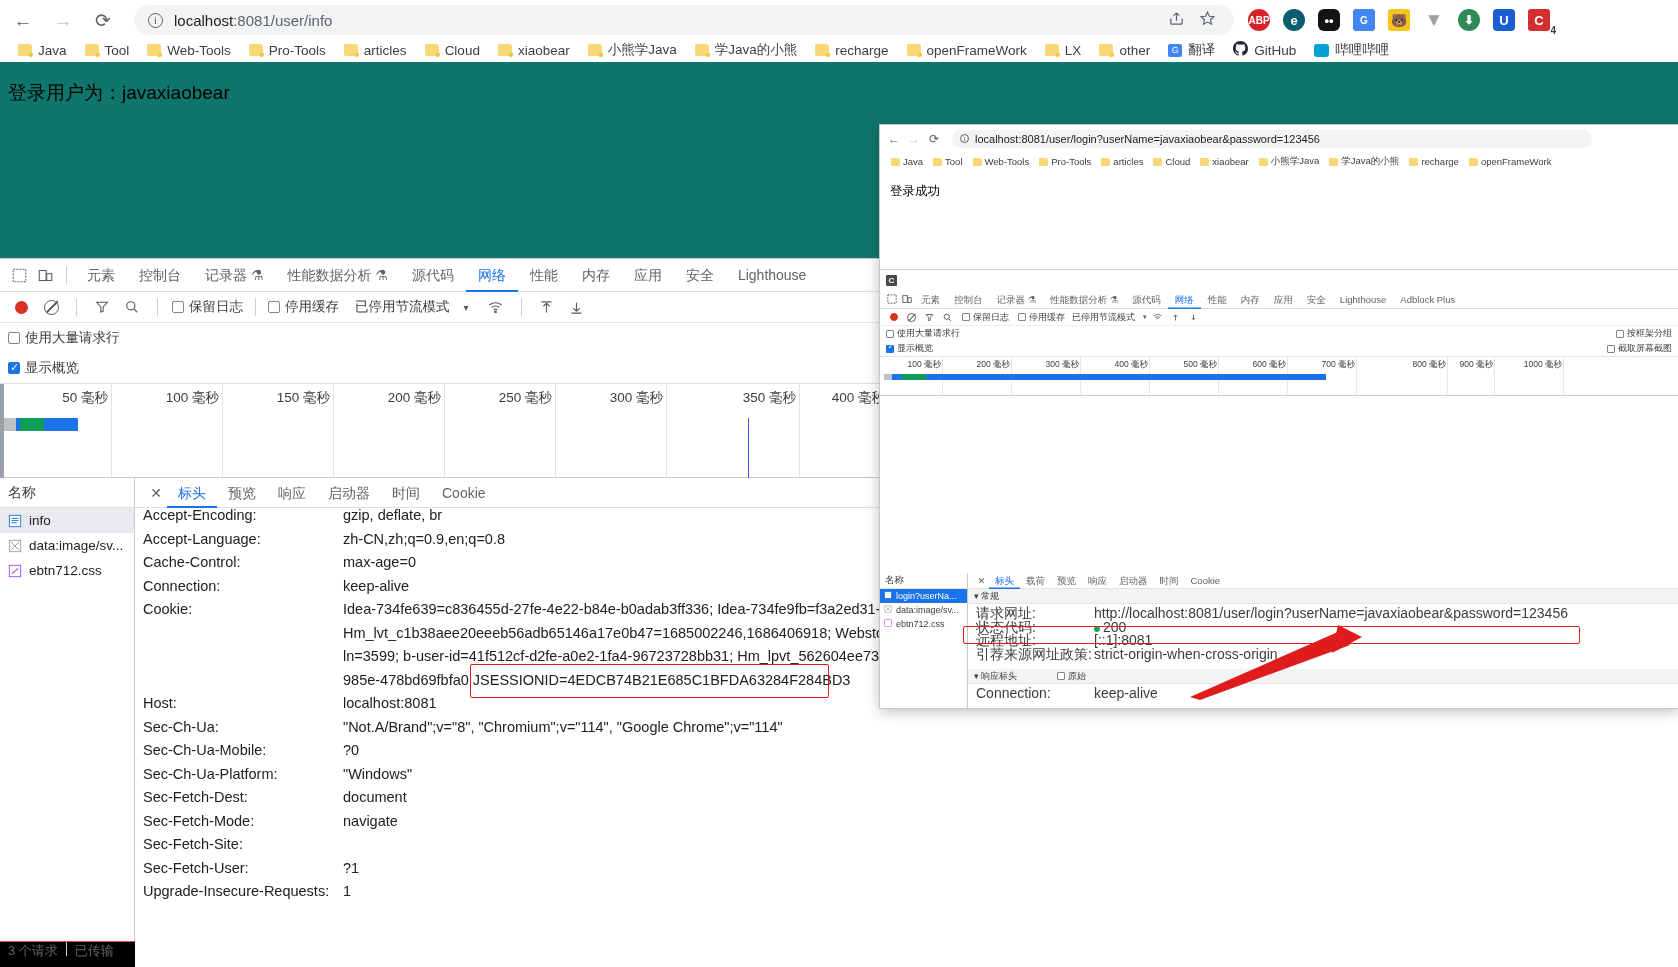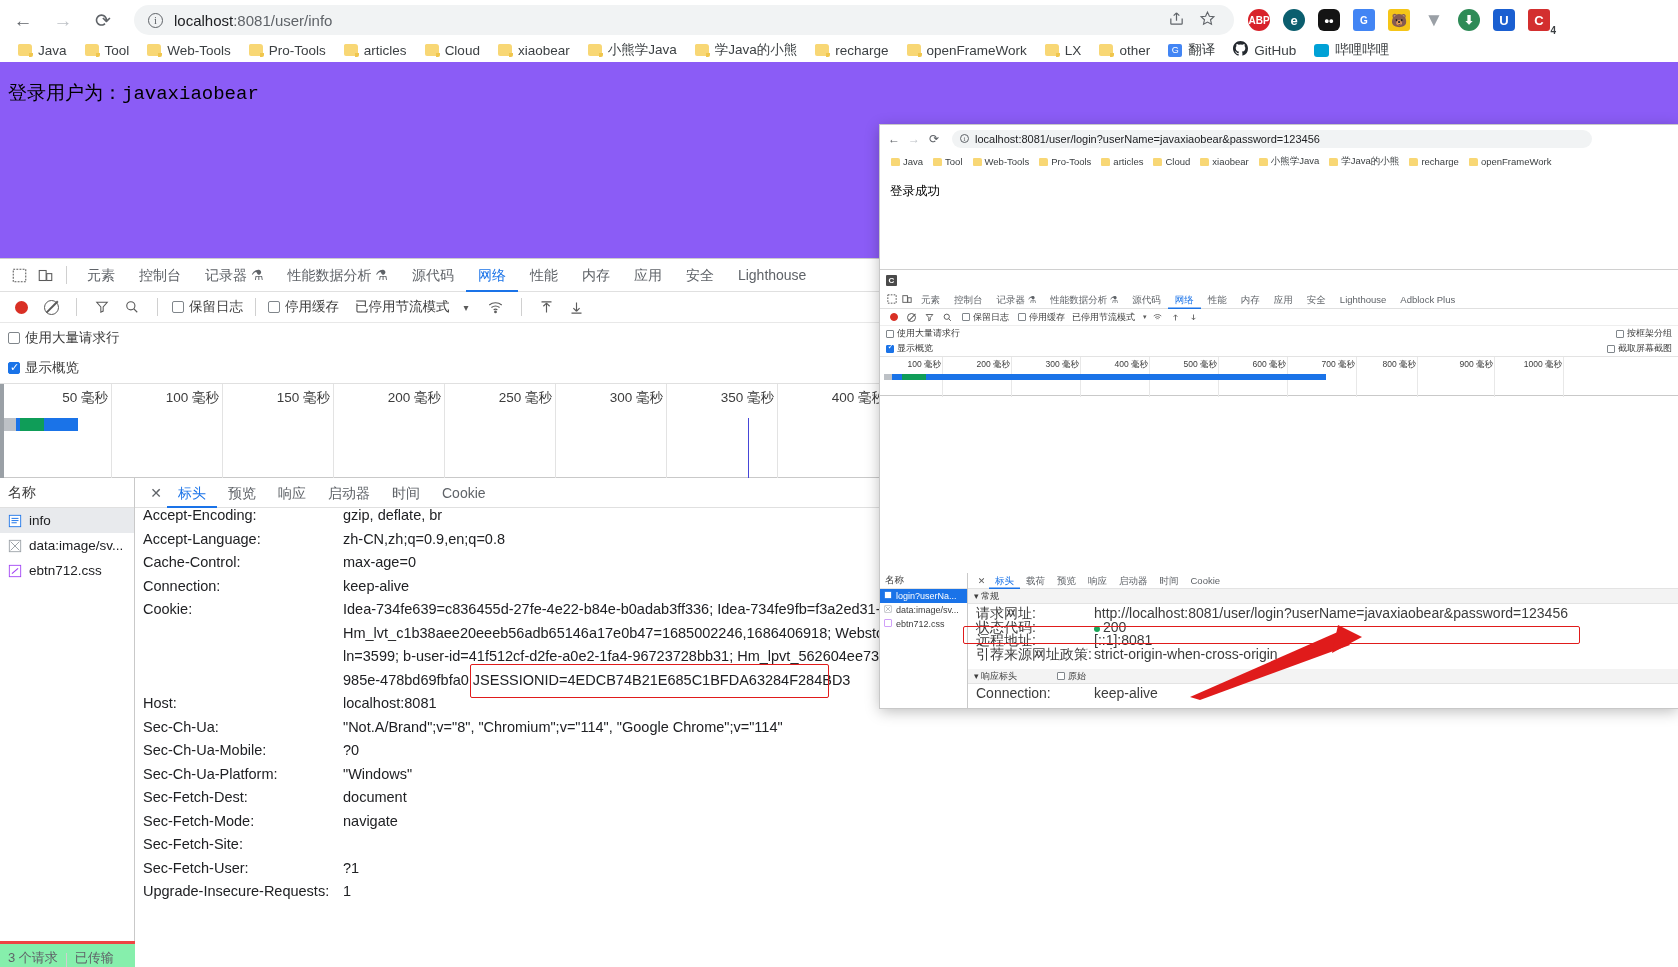--- a/index.html
+++ b/index.html
@@ -30,21 +30,21 @@
          font-size:10px; font-weight:bold; color:#fff; position:relative; }
 
   
   .bm-row { position:absolute; left:0; top:38px; width:1678px; height:24px; display:flex; align-items:center;
             font-size:13.5px; color:#3c4043; padding-left:10px; gap:2px; }
   .bm { display:flex; align-items:center; gap:6px; padding:3px 8px; border-radius:4px; white-space:nowrap; }
   .folder-ico { width:14px; height:12px; background:#f8d775; border-radius:1.5px 3px 2px 2px; position:relative; flex:none; }
   .folder-ico:after { content:""; position:absolute; right:-1px; bottom:-1px; width:4px; height:4px;
                       background:#f0c64d; border-radius:0 0 2px 0; }
 
-  .page-body { position:absolute; left:0; top:62px; width:1678px; height:196px; background:#8b5cf6;font-family:Liberation Mono, monospace; }
+  .page-body { position:absolute; left:0; top:62px; width:1678px; height:196px; background:#0f766e; }
   .login-user { position:absolute; left:8px; top:18px; font-size:19px; color:#000; }
 
   
   .devtools { position:absolute; left:0; top:258px; width:1678px; height:709px;
               background:#ffffff; border-top:1px solid #cdcdcd; font-size:13px; color:#3c3c3c; }
   .dt-tabs { height:33px; display:flex; align-items:center; border-bottom:1px solid #e0e0e0; padding-left:6px; gap:0; }
   .dt-iconbtn { width:26px; height:26px; display:flex; align-items:center; justify-content:center; color:#5a5a5a; }
   .dt-sep { width:1px; height:18px; background:#d0d0d0; margin:0 8px; }
   .dt-tab { padding:0 12px; height:33px; line-height:33px; font-size:14px; color:#5f6368; white-space:nowrap; }
   .dt-tab.active { color:#1a73e8; box-shadow: inset 0 -2px 0 #1a73e8; }
@@ -85,22 +85,22 @@
   .det-tab.active { color:#1a73e8; box-shadow:inset 0 -2px 0 #1a73e8; }
   .det-close { width:22px; display:flex; align-items:center; justify-content:center; color:#5f6368; font-size:14px; }
 
   .hdr-rows { position:absolute; left:0; right:0; top:30px; bottom:0; overflow:hidden; padding-top:2px; }
   .hrow { display:flex; font-size:14.5px; line-height:23.5px; color:#202124; padding-left:8px; }
   .hk { width:200px; flex:none; color:#202124; }
   .hv { flex:1; word-break:break-all; }
 
   .redbox-outer { position:absolute; border:1.6px solid #e01b1b; border-radius:2px; pointer-events:none; }
 
-  .statusbar { position:absolute; left:0; bottom:0; width:135px; height:26px; border-top:3px solid #ef4444;
-               background:#86efac; display:flex; align-items:flex-end; font-size:13px; color:#5f6368; }
+  .statusbar { position:absolute; left:0; bottom:0; width:135px; height:26px; border-top:1px solid #ef4444;
+               background:#000000; display:flex; align-items:flex-start; font-size:13px; color:#5f6368; }
   .sb-seg { padding:0 8px; }
   .sb-div { width:1px; height:14px; background:#d0d0d0; }
 
   
   .inner-win { position:absolute; left:880px; top:125px; width:798px; height:583px;
                background:#fff; box-shadow:0 0 0 1px #c8c8c8, 0 3px 14px rgba(0,0,0,.28); overflow:hidden; }
   .iw-nav { height:27px; display:flex; align-items:center; padding-left:4px; background:#fff; }
   .iw-btn { width:20px; height:20px; display:flex; align-items:center; justify-content:center; color:#5f6368; font-size:12px; }
   .iw-omni { margin-left:8px; height:18px; flex:0 0 640px; background:#f1f3f4; border-radius:10px; display:flex;
              align-items:center; padding:0 8px; font-size:11px; color:#202124; }
@@ -369,21 +369,21 @@
       </div>
     <div class="ov-tick" style="left:444px;">
         <span>200 毫秒</span>
       </div>
     <div class="ov-tick" style="left:555px;">
         <span>250 毫秒</span>
       </div>
     <div class="ov-tick" style="left:666px;">
         <span>300 毫秒</span>
       </div>
-    <div class="ov-tick" style="left:777px;">
+    <div class="ov-tick" style="left:799px;">
         <span>350 毫秒</span>
       </div>
     <div class="ov-tick" style="left:888px;">
         <span>400 毫秒</span>
       </div>
     <div class="ov-bar">
       <span style="width:4px;background:#9aa0a6;display:block;"></span>
       <span style="width:12px;background:#bdc1c6;display:block;"></span>
       <span style="width:4px;background:#1a73e8;display:block;"></span>
       <span style="width:24px;background:#0f9d58;display:block;"></span>
@@ -678,21 +678,21 @@
         </div>
       <div class="iw-ov-tick" style="left:338px;text-align:center;">
           <span>500 毫秒</span>
         </div>
       <div class="iw-ov-tick" style="left:407px;">
           <span>600 毫秒</span>
         </div>
       <div class="iw-ov-tick" style="left:476px;">
           <span>700 毫秒</span>
         </div>
-      <div class="iw-ov-tick" style="left:537px;text-align:right;">
+      <div class="iw-ov-tick" style="left:567px;text-align:right;">
           <span>800 毫秒</span>
         </div>
       <div class="iw-ov-tick" style="left:614px;">
           <span>900 毫秒</span>
         </div>
       <div class="iw-ov-tick" style="left:683px;">
           <span>1000 毫秒</span>
         </div>
       <div style="position:absolute;left:4px;top:17px;height:6px;display:flex;">
         <span style="width:8px;background:#bdc1c6;display:block;"></span>

